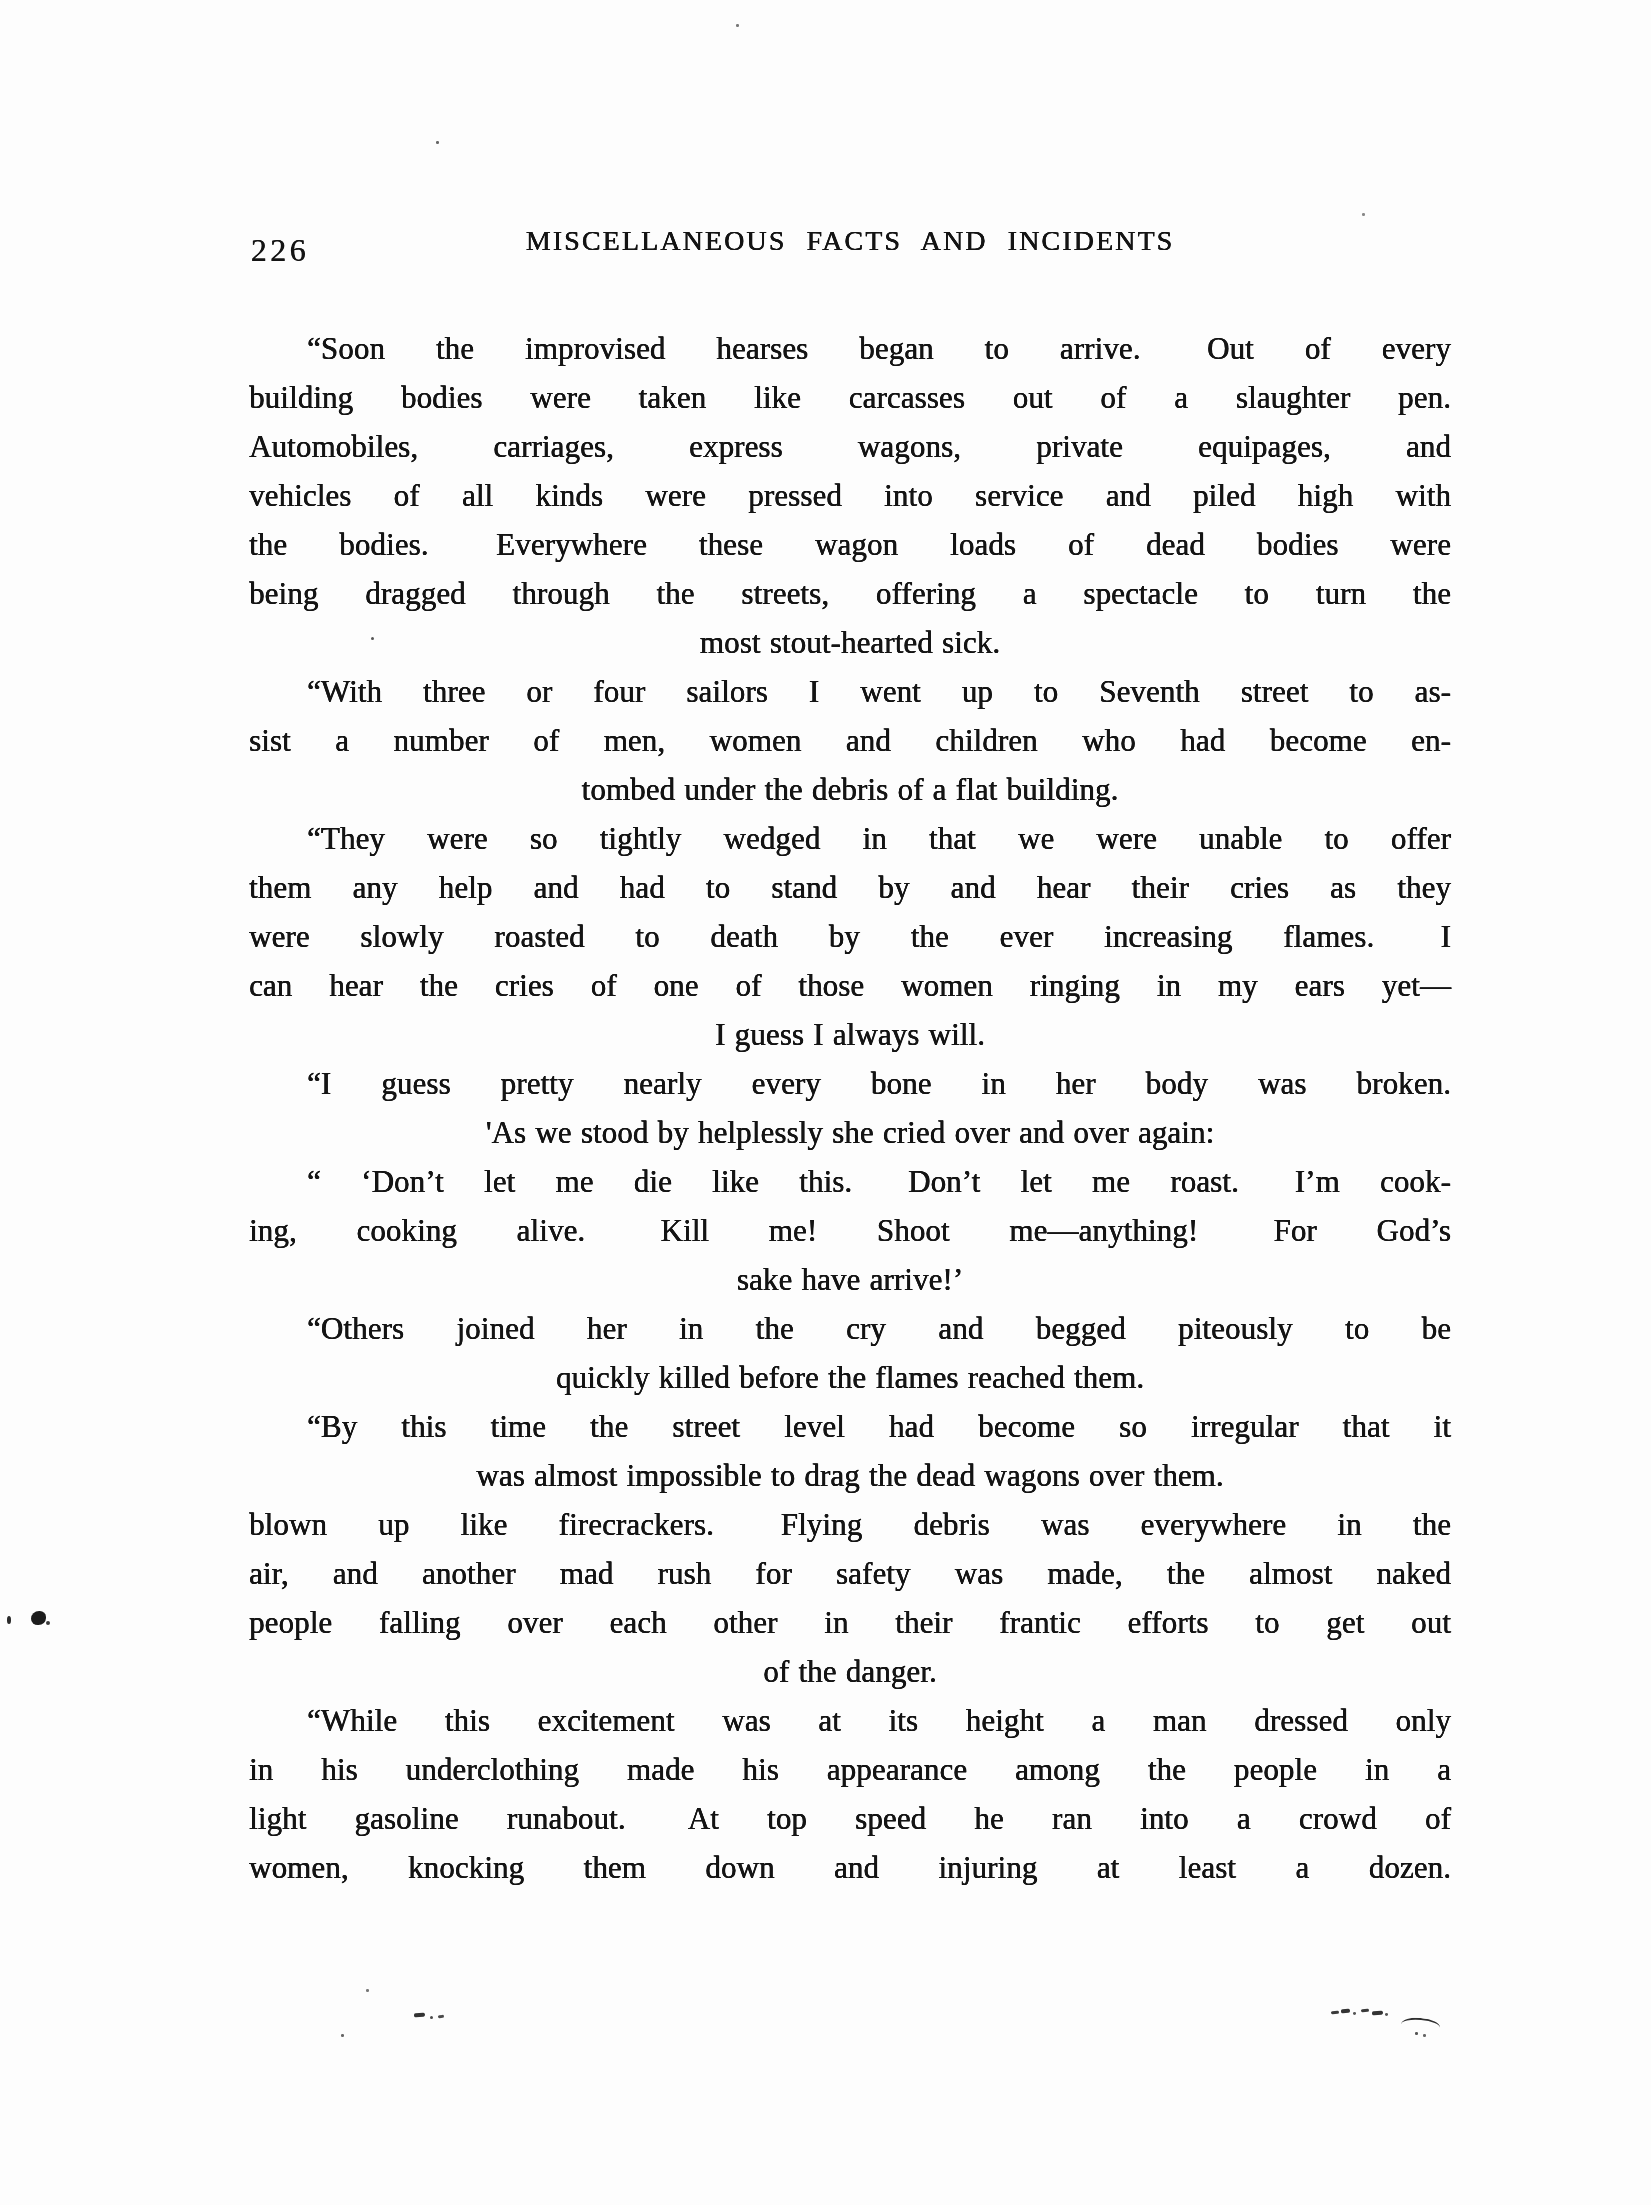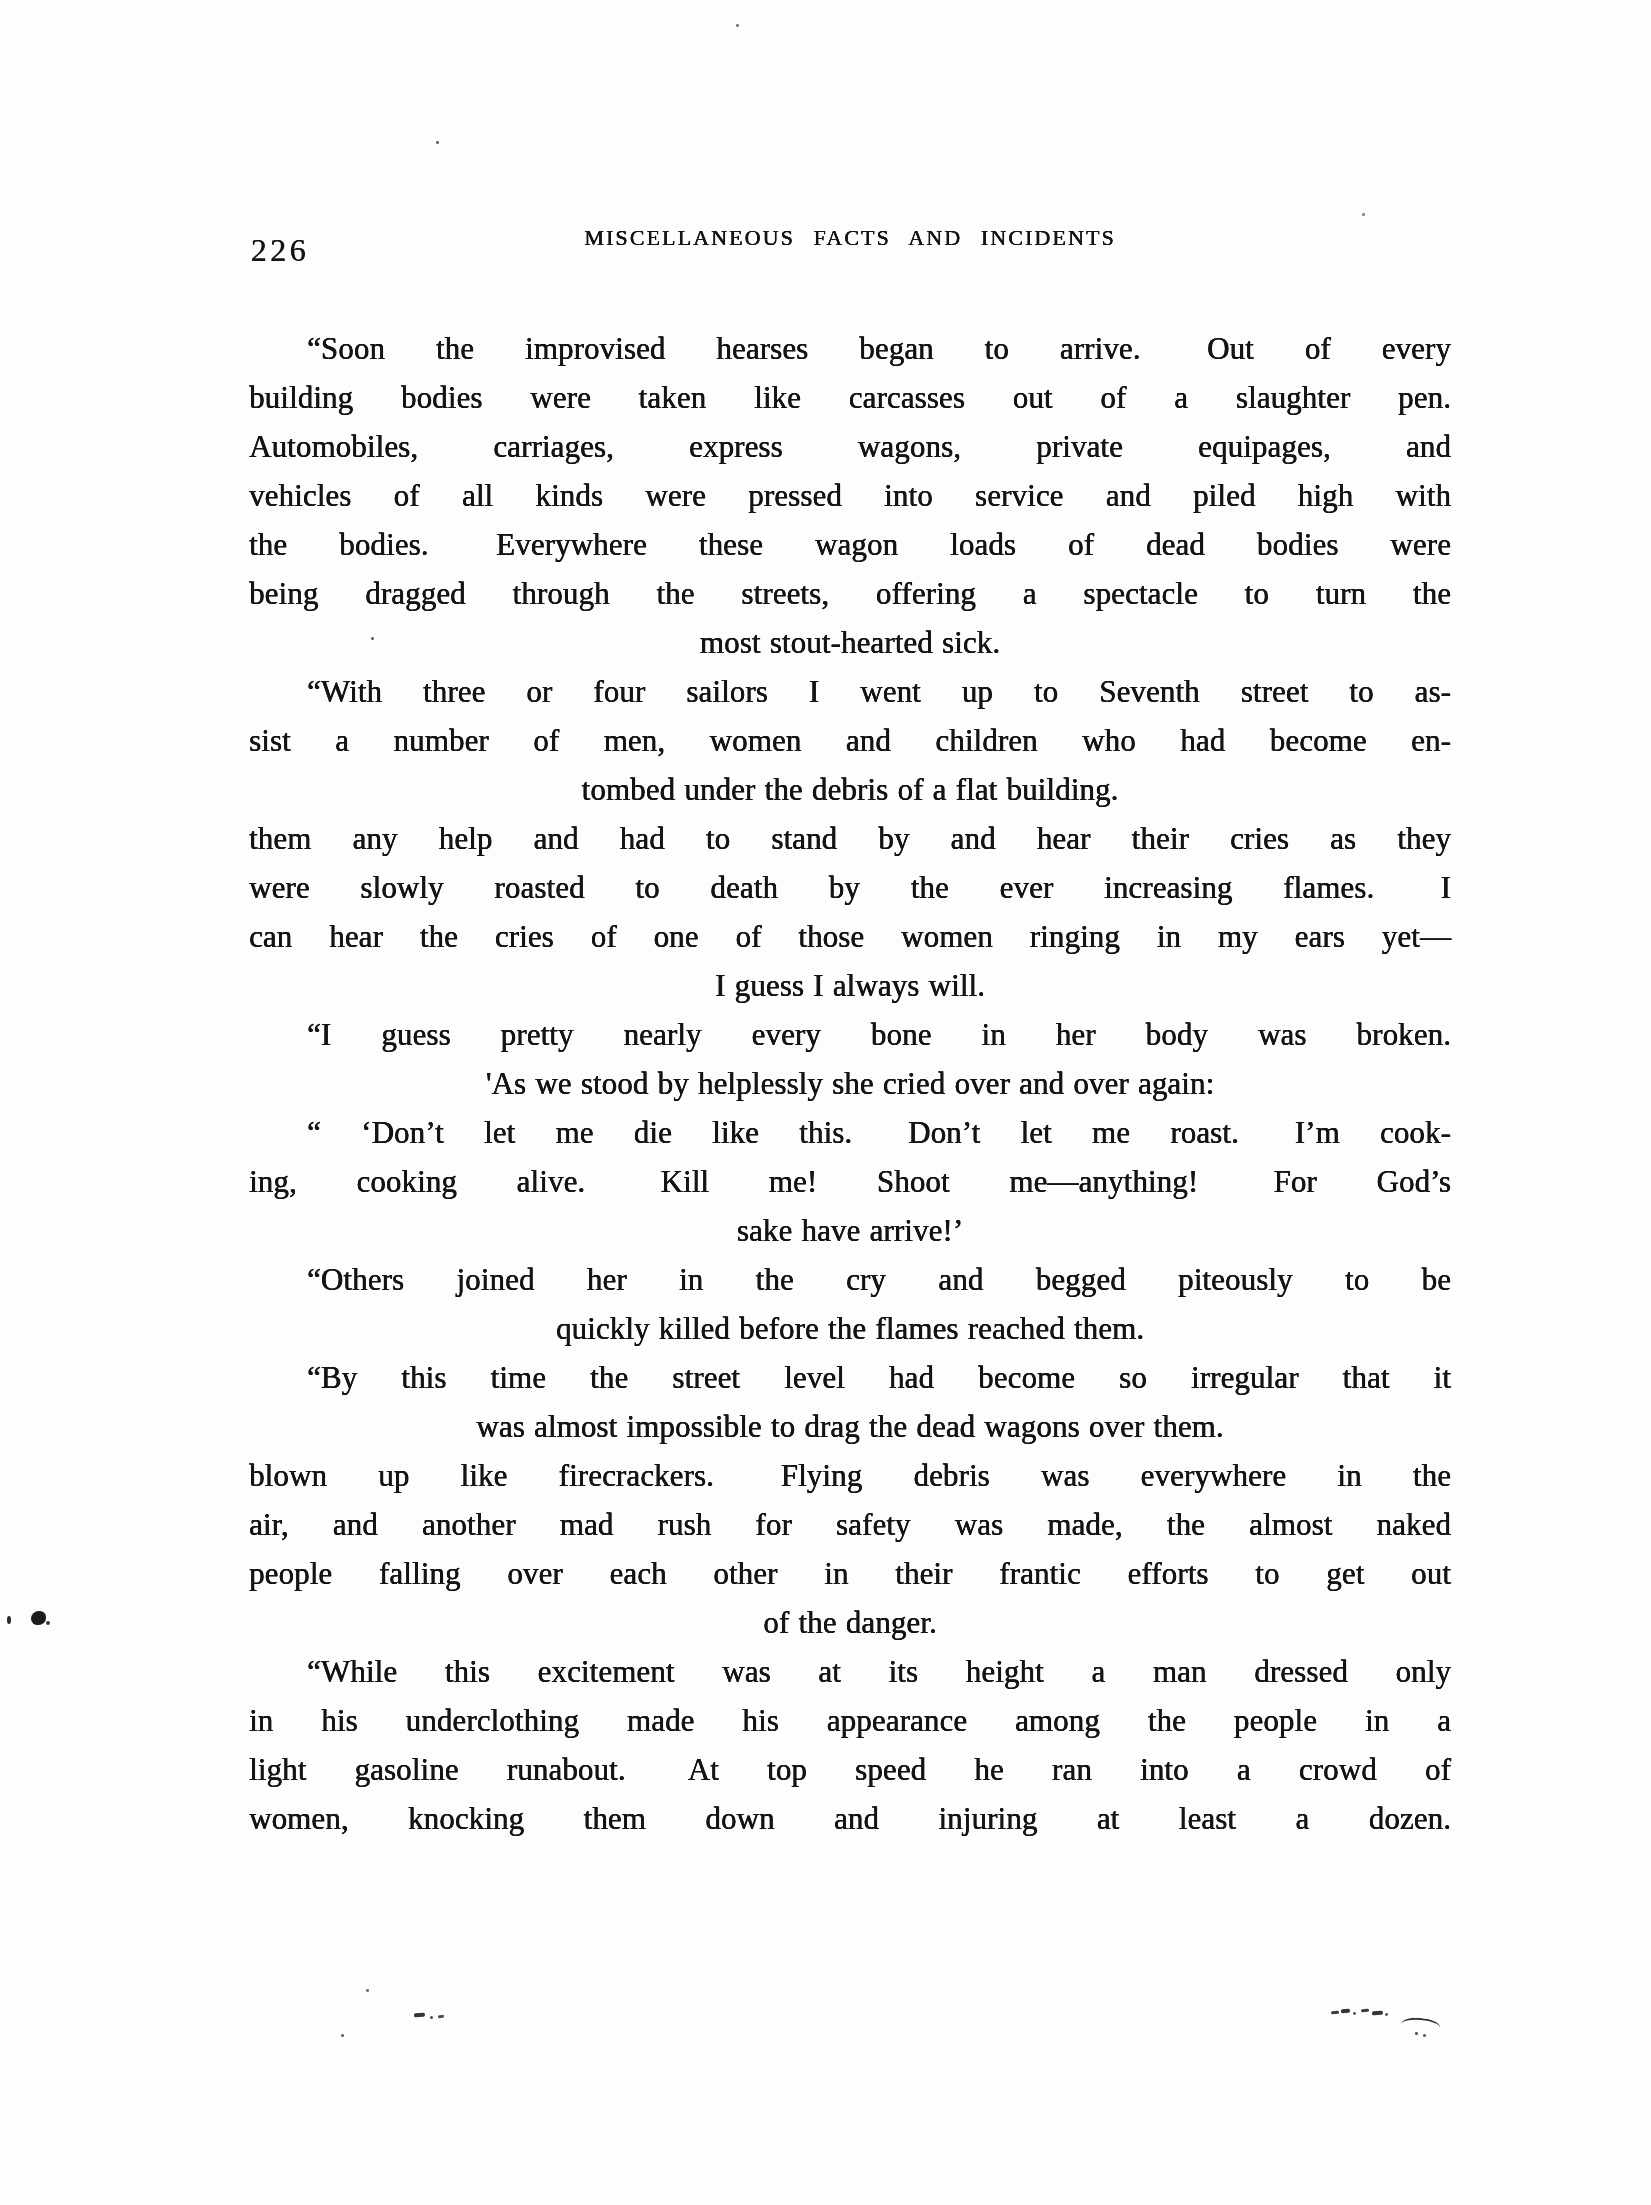--- a/index.html
+++ b/index.html
@@ -26,21 +26,21 @@
     position: absolute;
     left: 1.7px;
     top: 6.8px;
     font-size: 32px;
     letter-spacing: 3.4px;
     text-shadow: 0.4px 0 0 currentColor;
   }
   .headtitle {
     display: block;
     text-align: center;
-    font-size: 22px;
+    font-size: 28px;
     letter-spacing: 2.1px;
     word-spacing: 11px;
     text-shadow: 0.4px 0 0 currentColor, 0 0 0.4px currentColor;
     white-space: nowrap;
   }
 
   
   .body-text {
     position: absolute;
     left: 249px;
@@ -94,20 +94,21 @@
         <div class="line just">the bodies.  Everywhere these wagon loads of dead bodies were</div>
         <div class="line just">being dragged through the streets, offering a spectacle to turn the</div>
         <div class="line">most stout-hearted sick.</div>
       </div>
       <div class="para">
         <div class="line just indent">“With three or four sailors I went up to Seventh street to as-</div>
         <div class="line just">sist a number of men, women and children who had become en-</div>
         <div class="line">tombed under the debris of a flat building.</div>
       </div>
       <div class="para">
+        <div class="line just indent">“They were so tightly wedged in that we were unable to offer</div>
         <div class="line just">them any help and had to stand by and hear their cries as they</div>
         <div class="line just">were slowly roasted to death by the ever increasing flames.  I</div>
         <div class="line just">can hear the cries of one of those women ringing in my ears yet—</div>
         <div class="line">I guess I always will.</div>
       </div>
       <div class="para">
         <div class="line just indent">“I guess pretty nearly every bone in her body was broken.</div>
         <div class="line">'As we stood by helplessly she cried over and over again:</div>
       </div>
       <div class="para">

